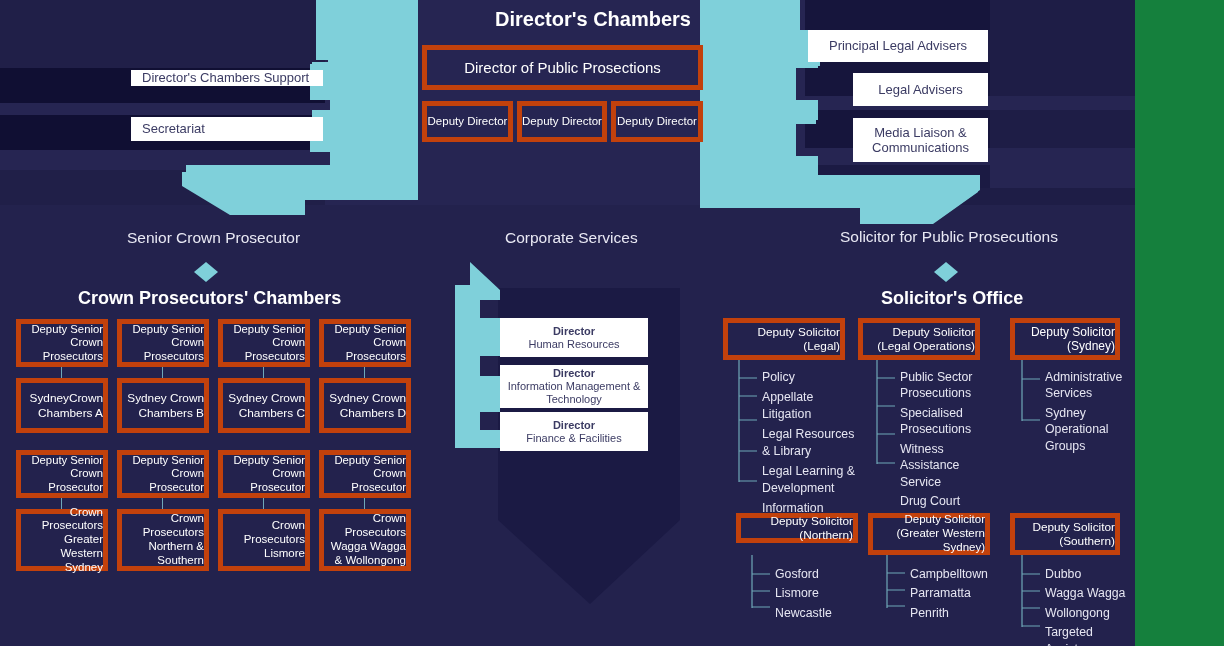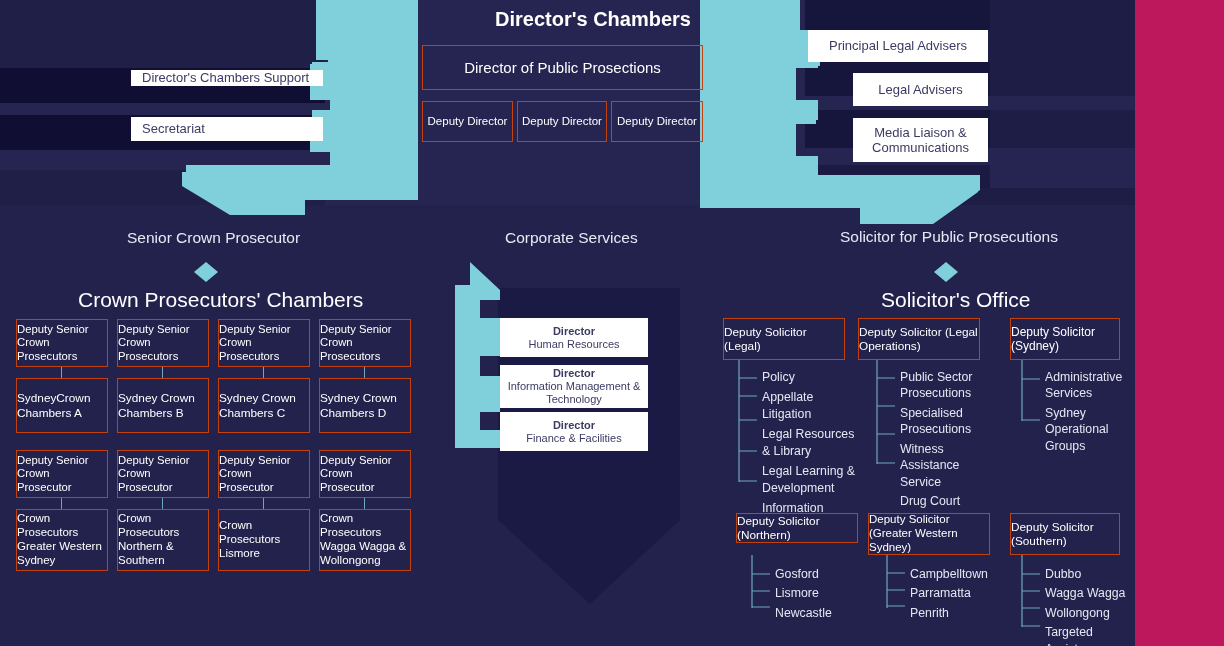--- a/index.html
+++ b/index.html
@@ -1,45 +1,45 @@
 <!DOCTYPE html>
 <html><head>
 <meta charset="utf-8">
 <title>Organisational Chart</title>
 <style>
   html,body{margin:0;padding:0;background:#ffffff;}
   body{font-family:"Liberation Sans", sans-serif;}
-  #stage{position:relative;width:1224px;height:646px;overflow:hidden;background:#be185d;}
+  #stage{position:relative;width:1224px;height:646px;overflow:hidden;background:#15803d;}
 
   
   .plate{position:absolute;}
   .bg-main{left:0;top:0;width:1135px;height:646px;background:#23224d;}
   .bg-top-dark{left:0;top:0;width:1135px;height:205px;background:#201f48;}
   .bg-dark-band{background:#141338;}
   .bg-mid-band{background:#262552;}
   .bg-col-center{left:325px;top:0;width:480px;height:205px;background:#252451;}
   .bg-col-right{left:805px;top:0;width:330px;height:205px;background:#1e1d46;}
   svg.arrows{position:absolute;left:0;top:0;width:1224px;height:646px;pointer-events:none;}
 
   
   .wcard{position:absolute;background:#ffffff;color:#3b3b63;display:flex;
          flex-direction:column;align-items:center;justify-content:center;
          text-align:center;line-height:1.18;}
   .wcard.left-al{align-items:flex-start;padding-left:11px;}
   .wcard .ttl{font-weight:bold;}
 
   
-  .obox{position:absolute;border:1px solid #c2410c;color:#ffffff;
+  .obox{position:absolute;border:5px solid #c2410c;color:#ffffff;
         display:flex;flex-direction:column;align-items:center;justify-content:center;
-        text-align:left;line-height:1.2;box-sizing:border-box;}
+        text-align:right;line-height:1.2;box-sizing:border-box;}
 
   
   .hd{position:absolute;color:#ffffff;white-space:nowrap;}
   .hd-big{font-size:20px;font-weight:bold;}
-  .hd-sec{font-size:21px;font-weight:normal;}
+  .hd-sec{font-size:18px;font-weight:bold;}
   .hd-lbl{font-size:15.5px;font-weight:normal;color:#e9e9f4;}
 
   
   .leaf{position:absolute;color:#e6e6f2;font-size:12.3px;line-height:1.34;}
   .leafwrap{position:absolute;}
 </style>
 </head>
 <body>
 
 <div id="stage">

